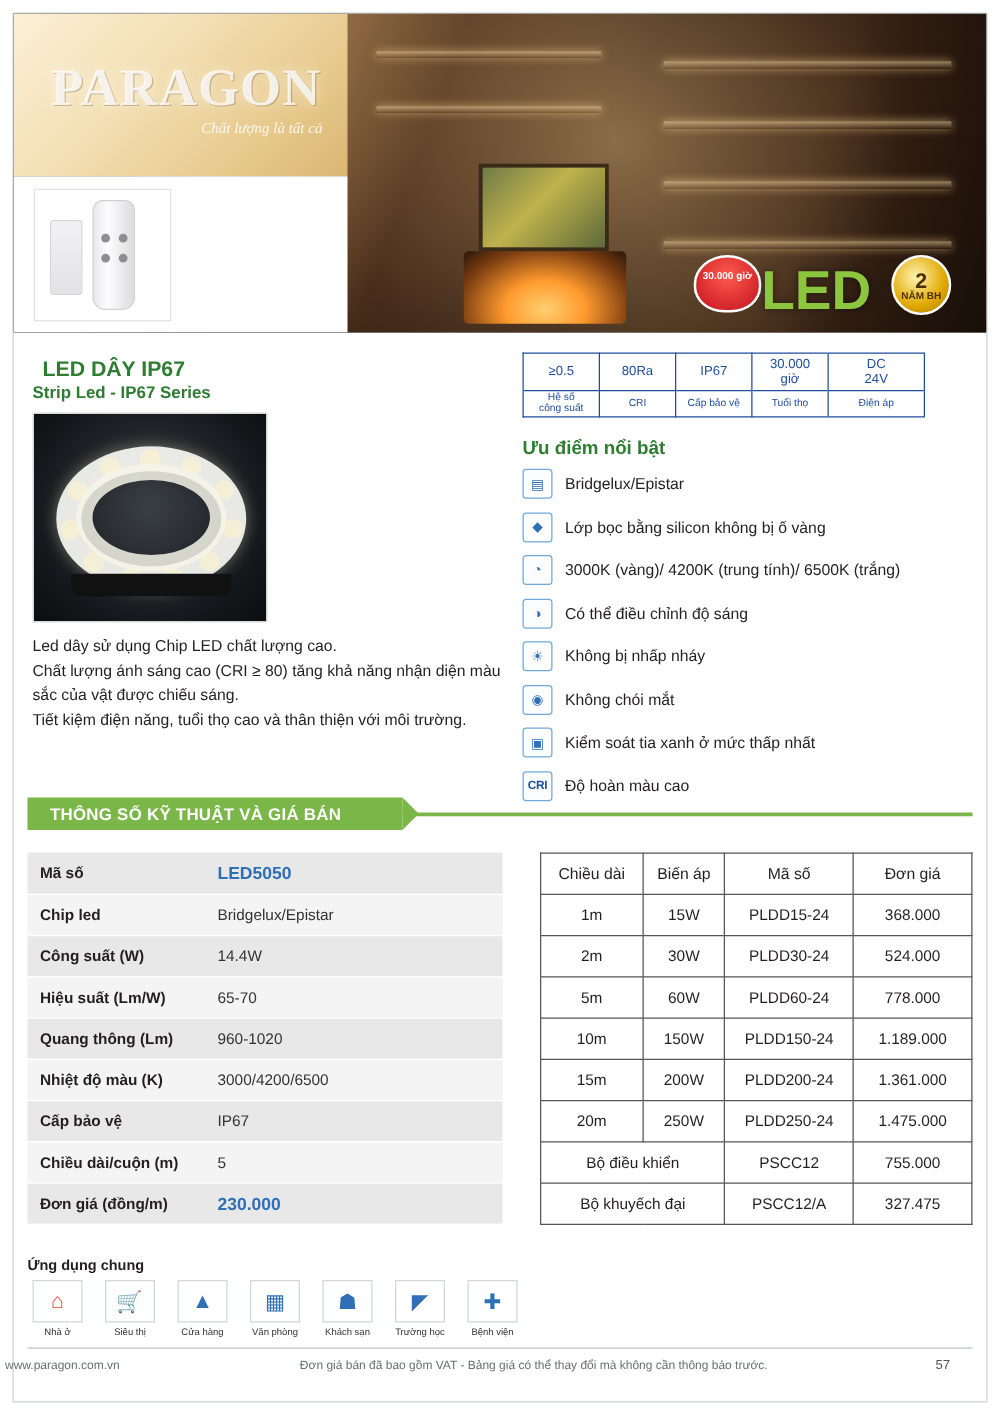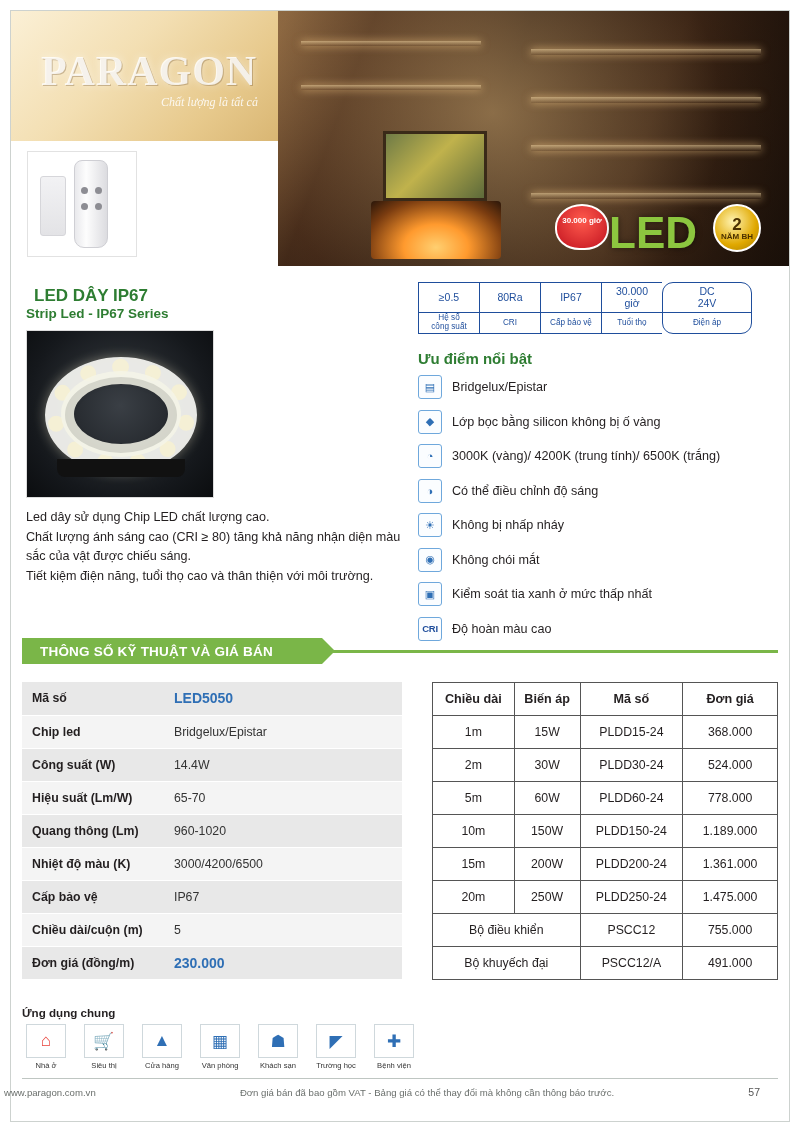--- a/index.html
+++ b/index.html
@@ -170,21 +170,21 @@
     border:1px solid #1f4e9c;
     border-right:none;
     text-align:center;
     color:#1f4e9c;
     font-size:9px;
     display:flex; flex-direction:column;
   }
   .chip:last-child { border-right:1px solid #1f4e9c; }
   .chip .v { flex:1; display:flex; align-items:center; justify-content:center; font-size:10.5px; line-height:1.1; padding:1px; }
   .chip .l { border-top:1px solid #1f4e9c; height:21px; display:flex; align-items:center; justify-content:center; font-size:8.2px; line-height:1.05; padding:1px; }
-  .chip.w2 { width:90px;border-radius:11px; }
+  .chip.w2 { width:78px; }
 
   .uudiem-title {
     position:absolute; left:418px; top:350px;
     color:#2e7d32; font-size:15px; font-weight:bold;
   }
   .feature-list { position:absolute; left:418px; top:375px; width:360px; }
   .feature {
     display:flex; align-items:center; margin-bottom:10.5px; height:24px;
   }
   .f-icon {
@@ -236,21 +236,21 @@
   .price-table {
     position:absolute; left:432px; top:682px; width:346px;
     font-size:12.3px;
   }
   .price-table th, .price-table td {
     border:1px solid #555;
     height:33px; padding:2px 4px;
     text-align:center;
     font-weight:normal;
   }
-  .price-table th { font-weight:bold; font-size:12.6px; }
+  .price-table th { font-weight:normal; font-size:12.6px; }
   .price-table td.num { text-align:center; }
 
   
   .apps-title {
     position:absolute; left:22px; top:1006px;
     font-size:11.6px; font-weight:bold; color:#231f20;
   }
   .apps {
     position:absolute; left:22px; top:1024px;
     display:flex; gap:10px;
@@ -488,21 +488,21 @@
         <td class="num">1.475.000</td>
       </tr>
       <tr>
         <td colspan="2">Bộ điều khiển</td>
         <td>PSCC12</td>
         <td class="num">755.000</td>
       </tr>
       <tr>
         <td colspan="2">Bộ khuyếch đại</td>
         <td>PSCC12/A</td>
-        <td class="num">491.000</td>
+        <td class="num">327.475</td>
       </tr>
     </tbody>
   </table>
 
   <div class="apps-title">Ứng dụng chung</div>
   <div class="apps">
     <div class="app">
       <div class="app-ic" style="color:#e8413a">⌂</div>
       <div class="app-lb">Nhà ở</div>
     </div>

